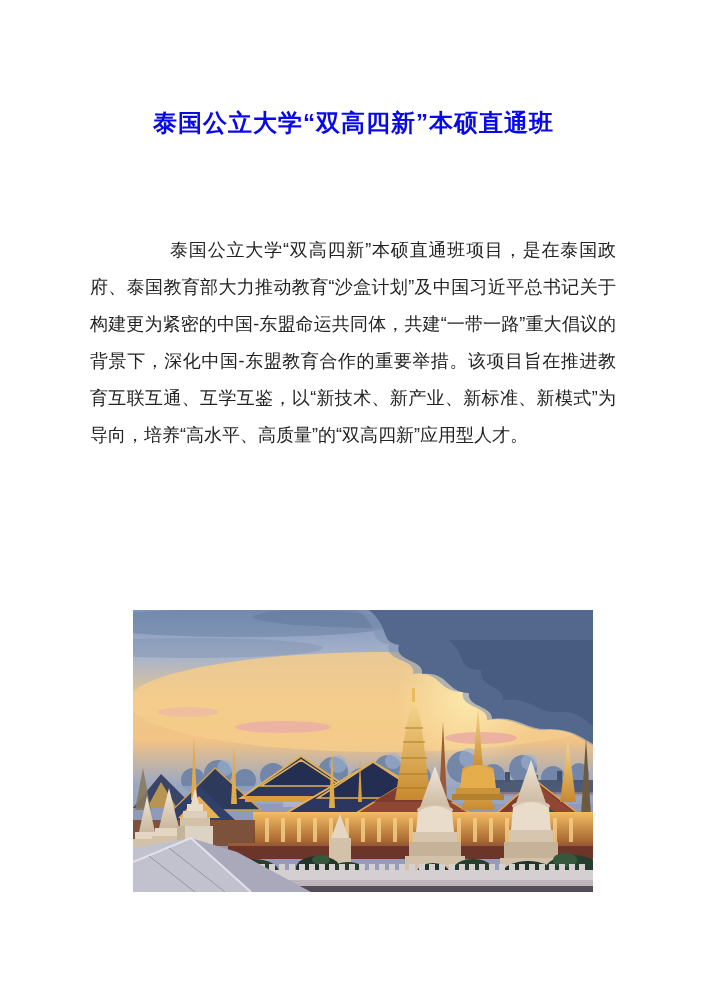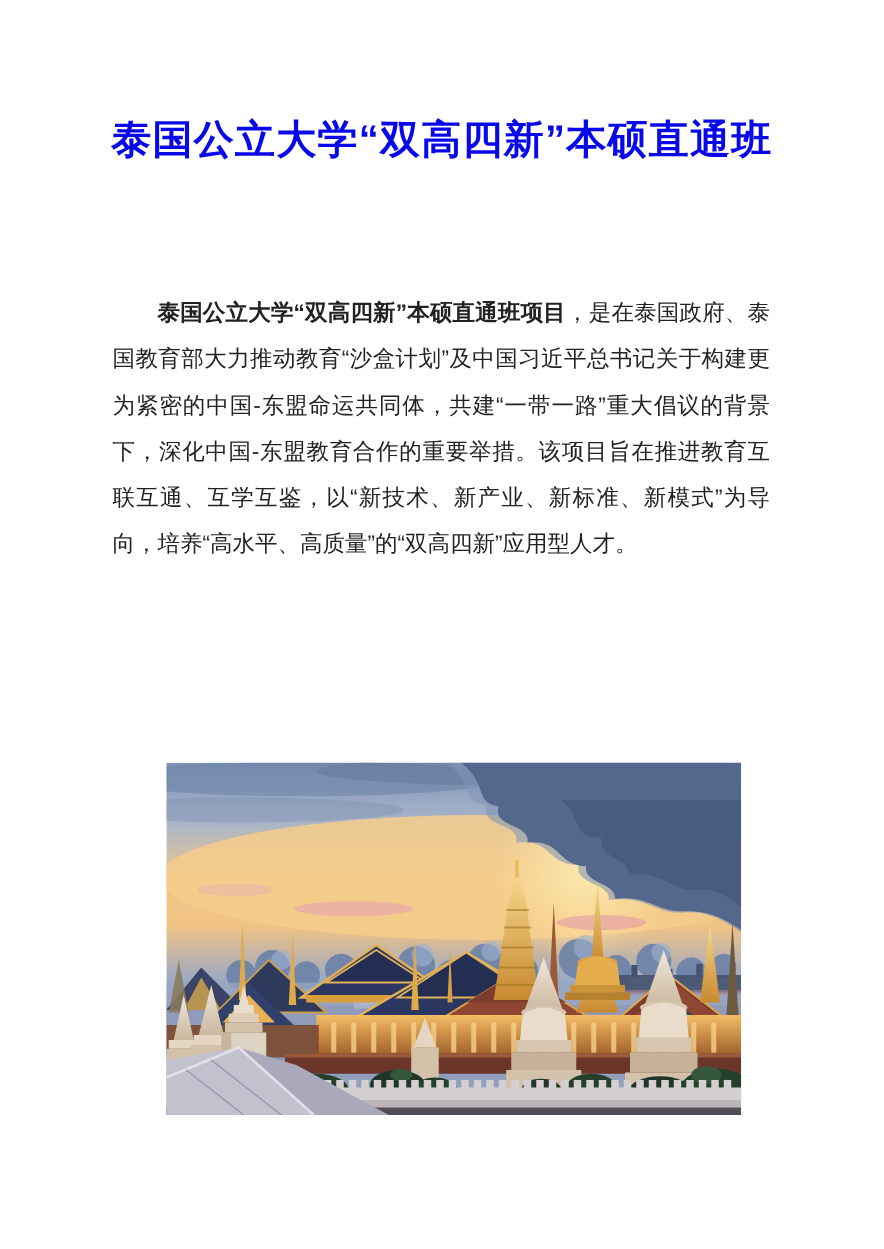--- a/index.html
+++ b/index.html
@@ -9,41 +9,41 @@
     height: 999px;
     background: #ffffff;
     overflow: hidden;
     font-family: "Liberation Sans", "DejaVu Sans", sans-serif;
   }
   .doc-title {
     position: absolute;
     top: 86px;
     left: 0;
     right: 0;
-    margin: 0;
+    margin: 12px;
     text-align: center;
-    font-size: 32px;
+    font-size: 24px;
     font-weight: bold;
     color: #0808e8;
     line-height: 50px;
     letter-spacing: 1px;
   }
   .doc-title .title-line { display: block; }
   .doc-body {
     position: absolute;
     top: 232px;
     left: 90px;
     width: 526px;
     font-size: 18px;
     line-height: 37px;
     color: #222222;
     text-align: justify;
   }
   .doc-body p { margin: 0; text-indent: 2em; }
-  .doc-body .lead { font-weight: bold; }
+  .doc-body .lead { font-weight: normal; margin-left: 44px; }
   .photo-figure {
     position: absolute;
     left: 133px;
     top: 610px;
     width: 460px;
     height: 282px;
     margin: 0;
     overflow: hidden;
   }
   .photo-figure svg { display: block; width: 460px; height: 282px; }

